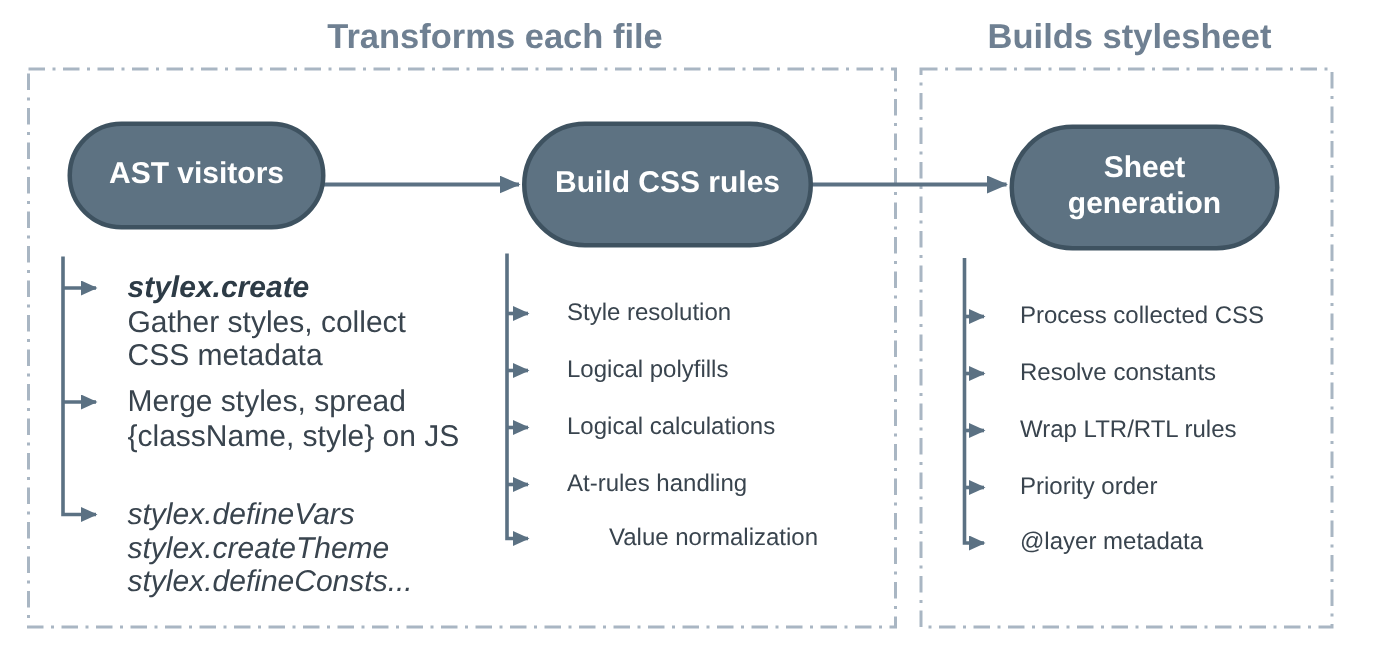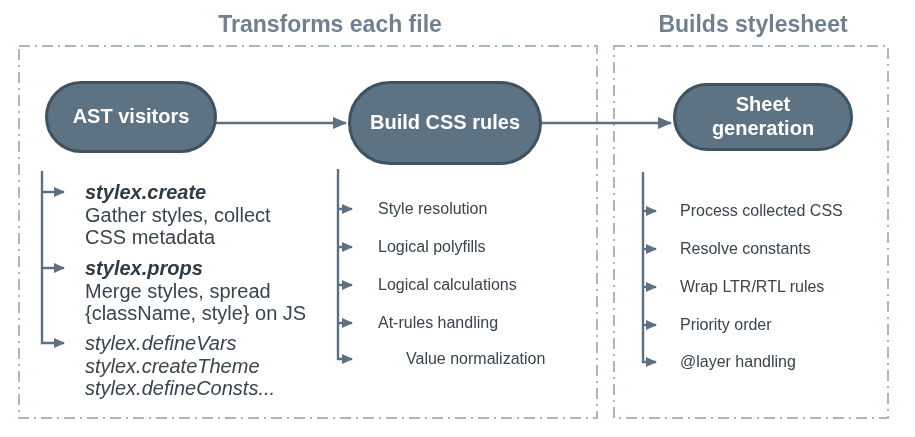--- a/index.html
+++ b/index.html
@@ -56,21 +56,21 @@
     font-weight: 700;
     line-height: 1.18;
     display: flex;
     align-items: center;
     justify-content: center;
     text-align: center;
     z-index: 2;
   }
   .node-ast   { left: 45px;  top: 81px; width: 172px; height: 72px; }
   .node-build { left: 348px; top: 81px; width: 194px; height: 84px; }
-  .node-sheet { left: 673px; top: 83px; width: 180px; height: 68px; }
+  .node-sheet { left: 673px; top: 83px; width: 180px; height: 84px; }
   .node-sheet span { display: block; width: 132px; }
 
   .detail-group {
     position: absolute;
     left: 85px;
     line-height: 22.5px;
     font-size: 20px;
     color: var(--body_text, #39444e);
     white-space: nowrap;
     z-index: 2;
@@ -148,35 +148,34 @@
   <div class="node node-sheet">
     <span>Sheet generation</span>
   </div>
 
   <div class="detail-group g1">
     <div class="api-bold">stylex.create</div>
     <div>Gather styles, collect</div>
     <div>CSS metadata</div>
   </div>
   <div class="detail-group g2">
-    <div class="api-bold">stylex.props</div>
     <div>Merge styles, spread</div>
     <div>{className, style} on JS</div>
   </div>
   <div class="detail-group g3 api-italic">
     <div>stylex.defineVars</div>
     <div>stylex.createTheme</div>
     <div>stylex.defineConsts...</div>
   </div>
 
   <div class="step mid m0">Style resolution</div>
   <div class="step mid m1">Logical polyfills</div>
   <div class="step mid m2">Logical calculations</div>
   <div class="step mid m3">At-rules handling</div>
   <div class="step mid m4">Value normalization</div>
 
   <div class="step right r0">Process collected CSS</div>
   <div class="step right r1">Resolve constants</div>
   <div class="step right r2">Wrap LTR/RTL rules</div>
   <div class="step right r3">Priority order</div>
-  <div class="step right r4">@layer handling</div>
+  <div class="step right r4">@layer metadata</div>
 
 </div>
 
 </body></html>

